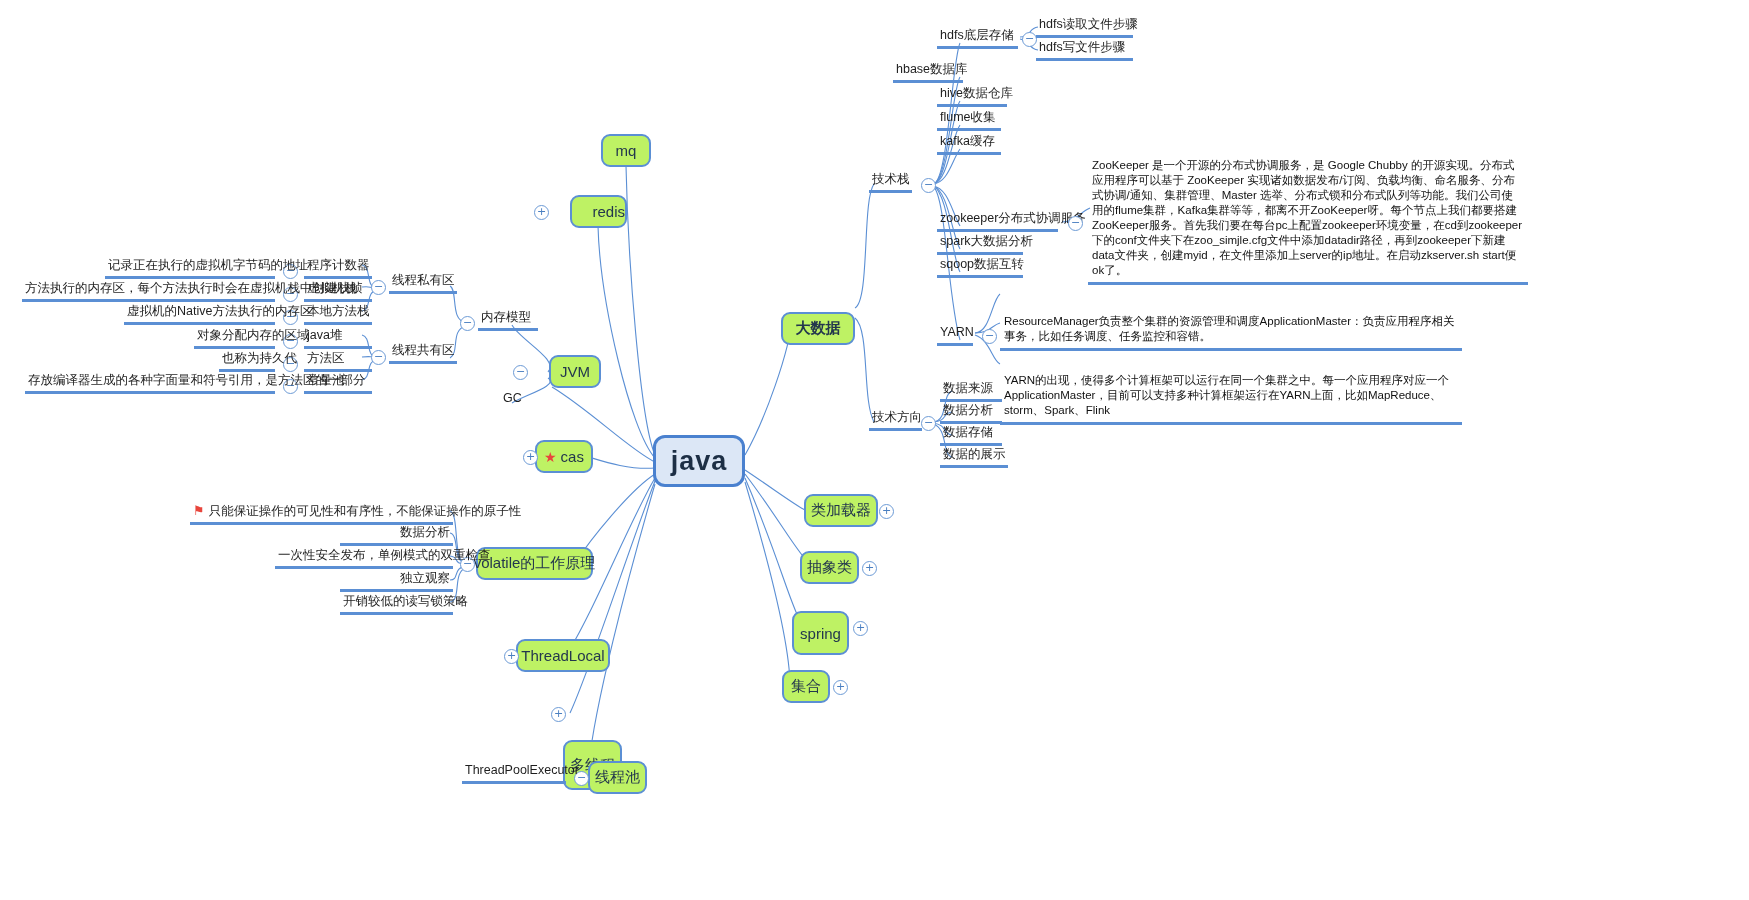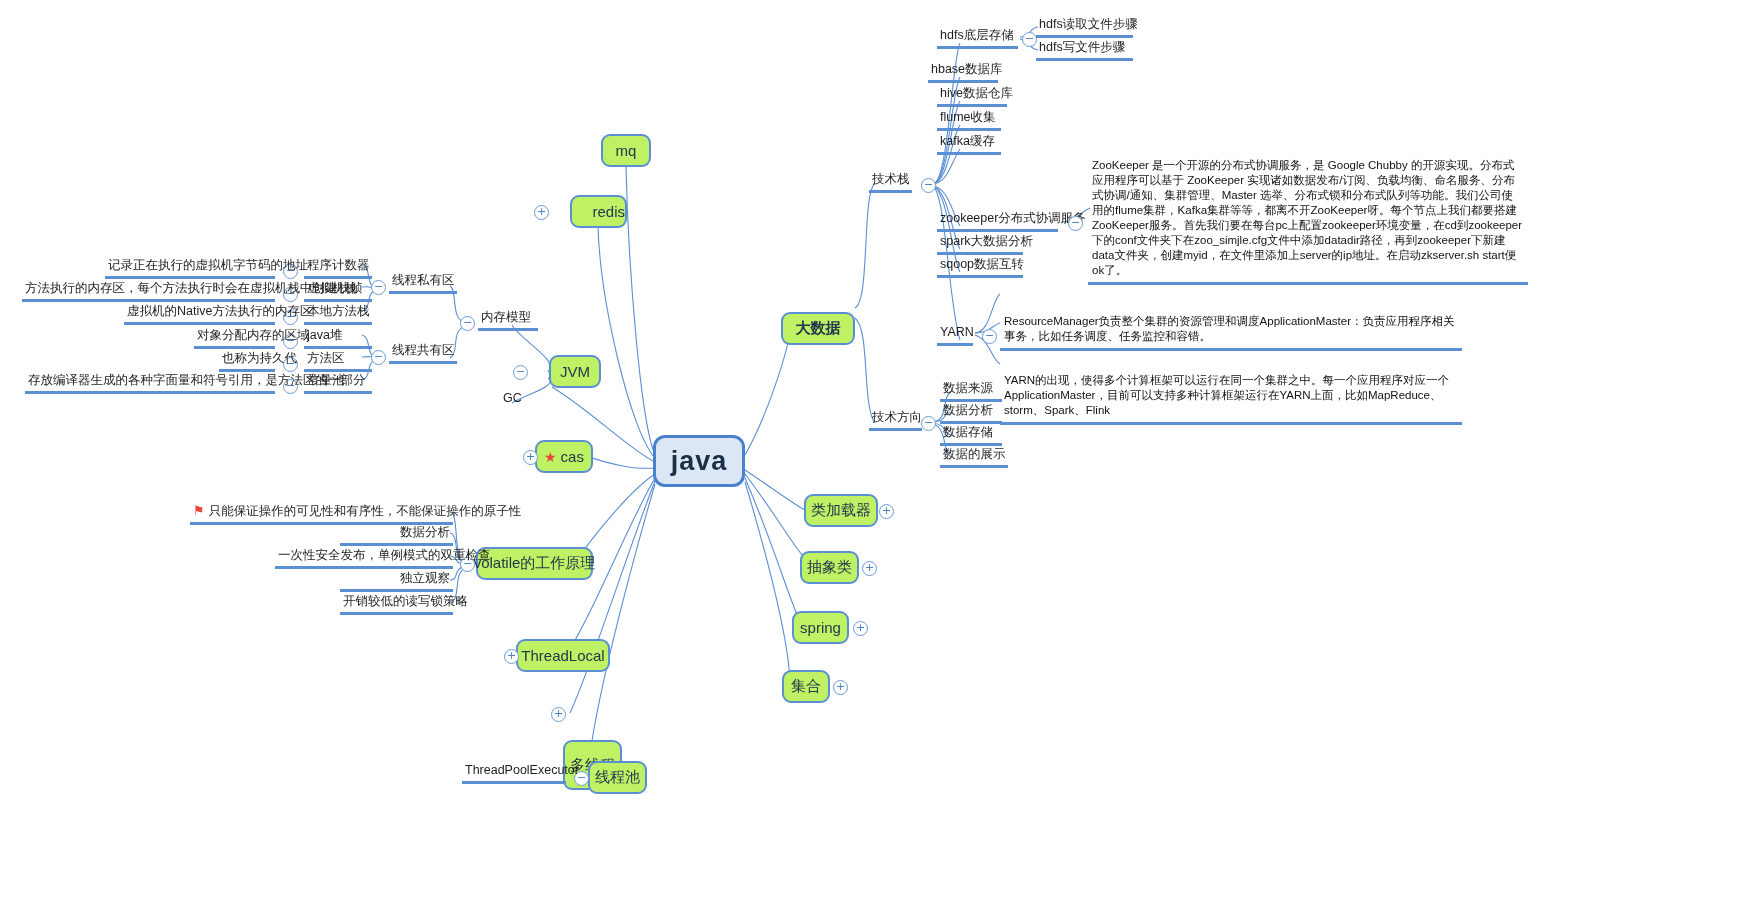--- a/index.html
+++ b/index.html
@@ -162,21 +162,21 @@
   <div class="node" style="left:804px;top:494px;width:74px;height:33px;">
     <span>类加载器</span>
   </div>
   <div class="tog" data-sym="+" style="left:879px;top:504px;"></div>
 
   <div class="node" style="left:800px;top:551px;width:59px;height:33px;">
     <span>抽象类</span>
   </div>
   <div class="tog" data-sym="+" style="left:862px;top:561px;"></div>
 
-  <div class="node" style="left:792px;top:611px;width:57px;height:33px;">
+  <div class="node" style="left:792px;top:611px;width:57px;height:44px;">
     <span>spring</span>
   </div>
   <div class="tog" data-sym="+" style="left:853px;top:621px;"></div>
 
   <div class="node" style="left:782px;top:670px;width:48px;height:33px;">
     <span>集合</span>
   </div>
   <div class="tog" data-sym="+" style="left:833px;top:680px;"></div>
 
   <div class="uline right" style="left:478px;top:310px;width:60px;">
@@ -280,21 +280,21 @@
     <span>hdfs底层存储</span>
   </div>
   <div class="tog" data-sym="−" style="left:1022px;top:32px;"></div>
   <div class="uline right" style="left:1036px;top:17px;width:97px;">
     <span>hdfs读取文件步骤</span>
   </div>
   <div class="uline right" style="left:1036px;top:40px;width:97px;">
     <span>hdfs写文件步骤</span>
   </div>
 
-  <div class="uline right" style="left:928px;top:62px;width:70px;">
+  <div class="uline right" style="left:893px;top:62px;width:70px;">
     <span>hbase数据库</span>
   </div>
   <div class="uline right" style="left:937px;top:86px;width:70px;">
     <span>hive数据仓库</span>
   </div>
   <div class="uline right" style="left:937px;top:110px;width:64px;">
     <span>flume收集</span>
   </div>
   <div class="uline right" style="left:937px;top:134px;width:64px;">
     <span>kafka缓存</span>

